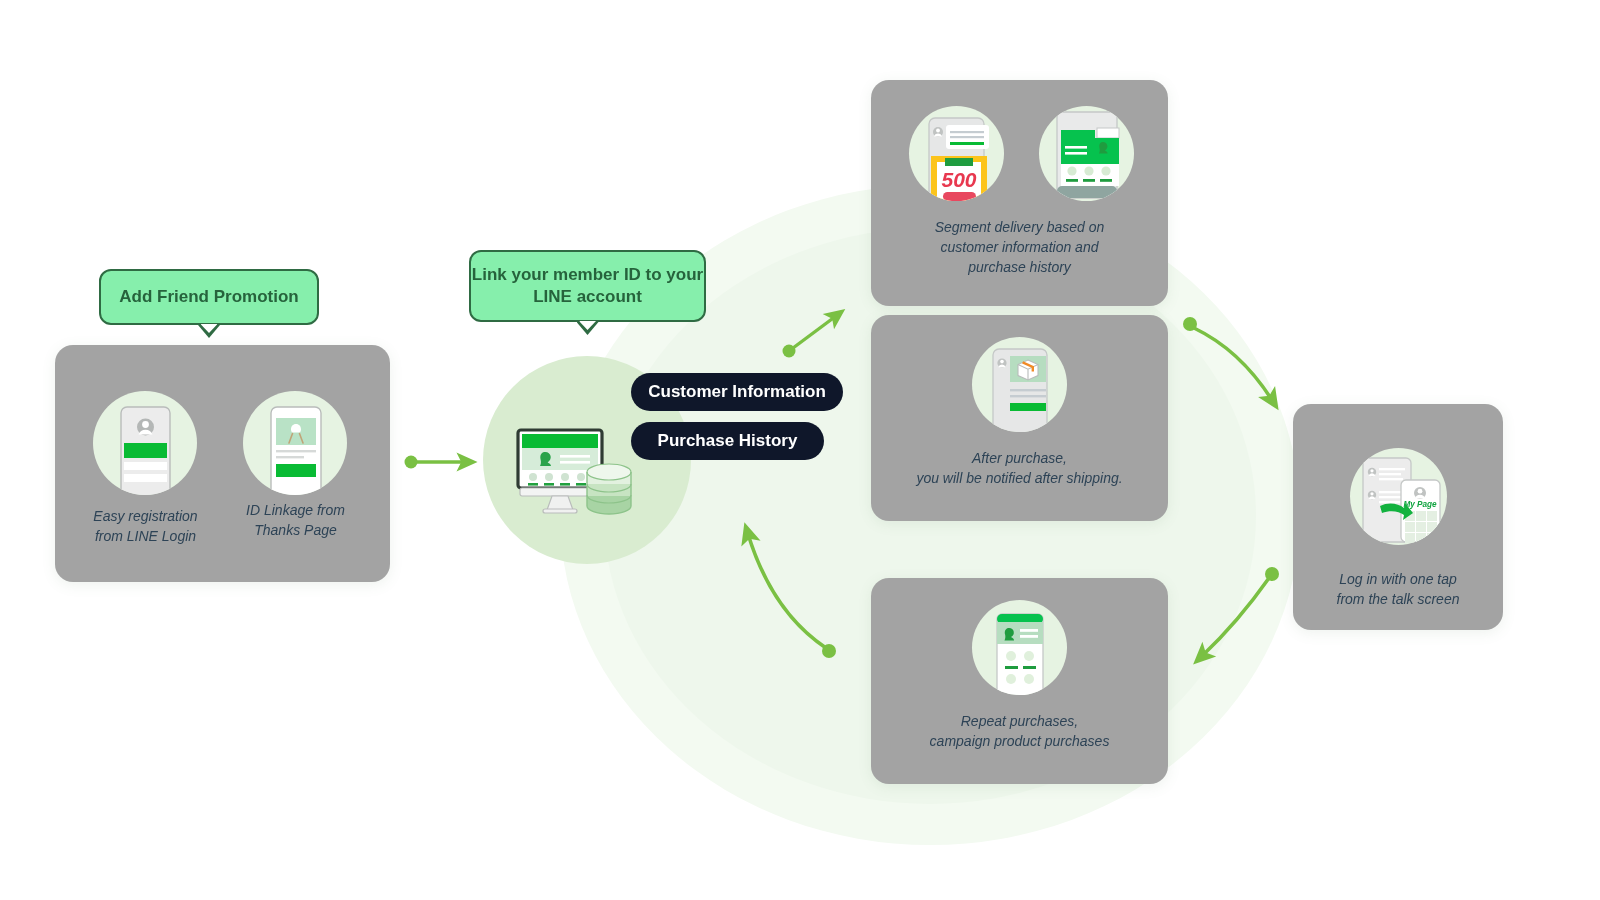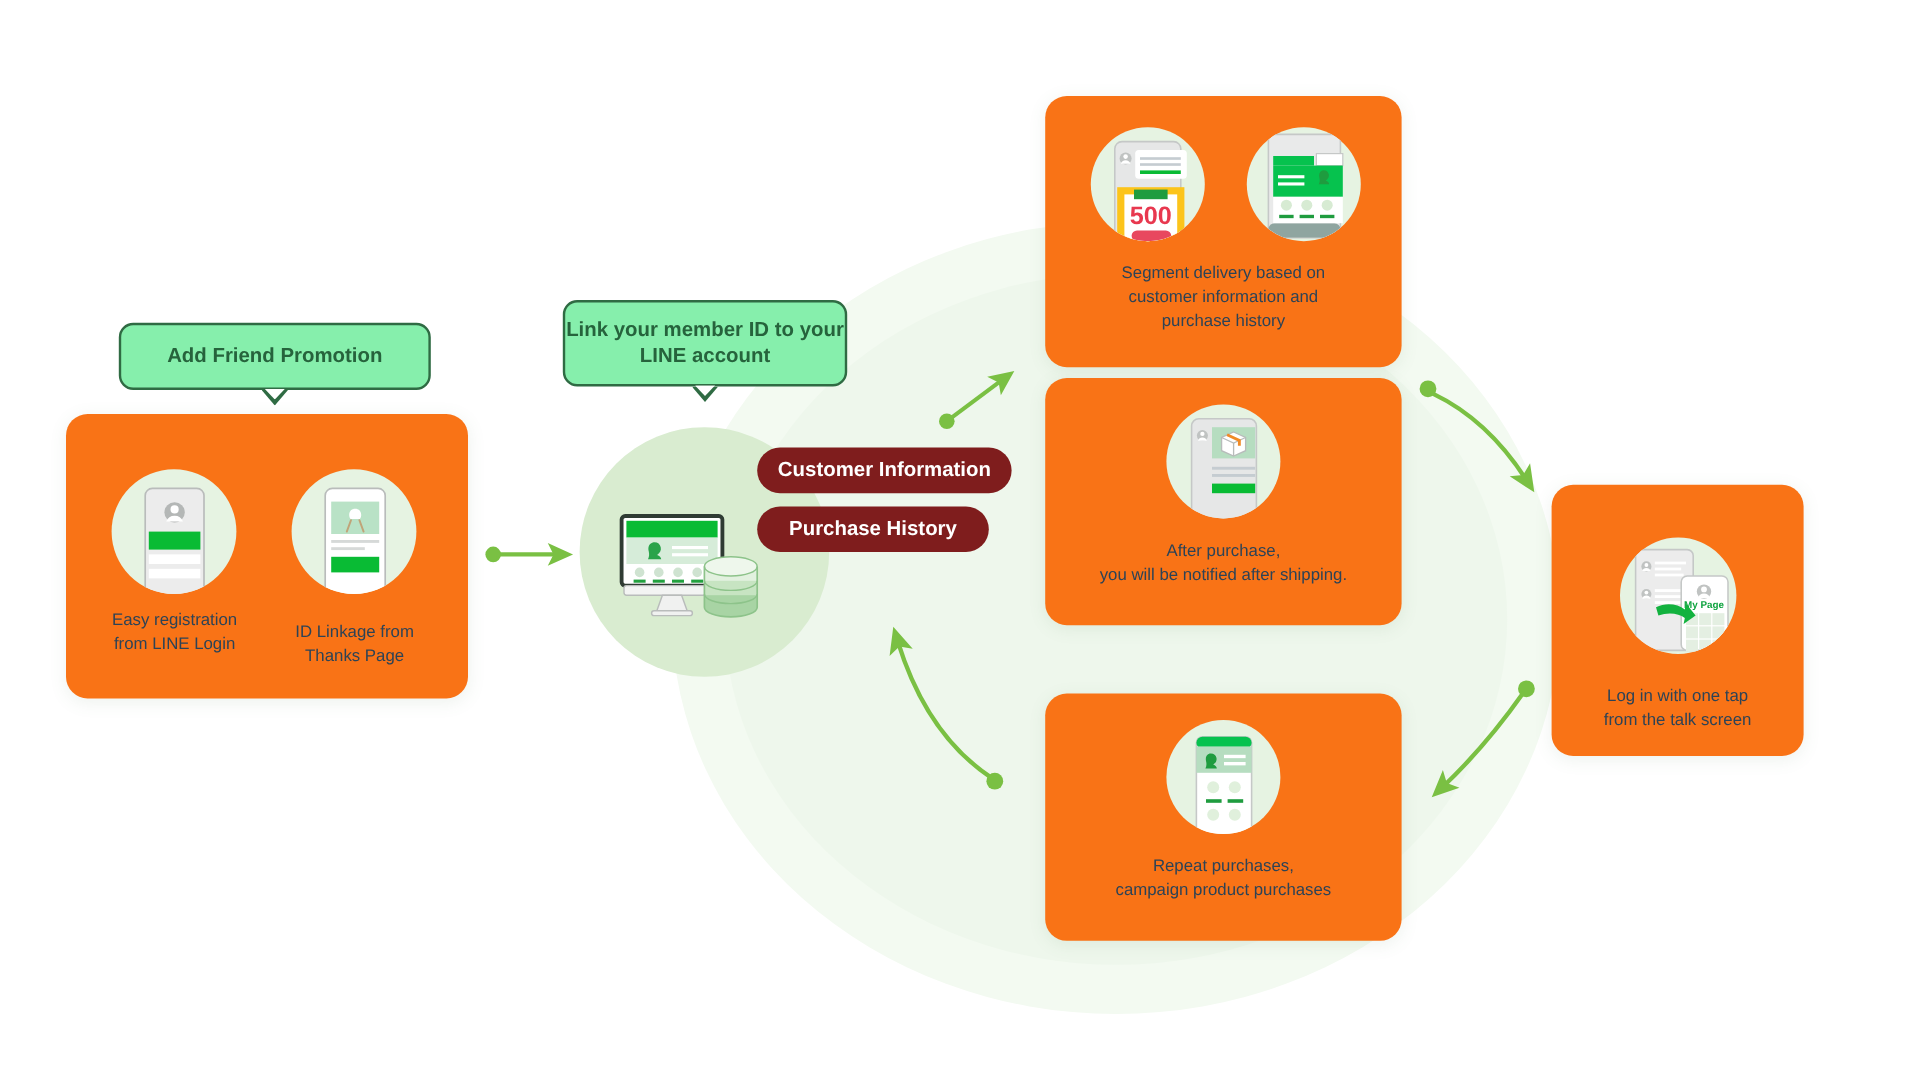--- a/index.html
+++ b/index.html
@@ -34,23 +34,24 @@
     position: absolute;
     left: 483px; top: 356px;
     width: 208px; height: 208px;
     border-radius: 50%;
     background: #d9ecd0;
   }
 
   
   .card {
     position: absolute;
-    background: #f97316;
+    background: #a3a3a3;
     border-radius: 18px;
     box-shadow: 0 3px 14px rgba(90,130,90,0.10);
+    font-style: italic;
   }
 
   
   .callout {
     position: absolute;
     border: 2.5px solid #2f6b43;
     border-radius: 12px;
     background: #86efac;
     color: #26633c;
     font-weight: bold;
@@ -76,21 +77,21 @@
   .callout .tail-inner {
     bottom: -10px;
     background: #ffffff;
     clip-path: polygon(0 0, 100% 0, 50% 100%);
     width: 17px; height: 9px;
   }
 
   
   .pill {
     position: absolute;
-    background: #7f1d1d;
+    background: #0f172a;
     color: #ffffff;
     border-radius: 22px;
     display: flex;
     align-items: center;
     justify-content: center;
     font-weight: bold;
     font-size: 17px;
     z-index: 7;
     white-space: nowrap;
   }
@@ -123,21 +124,21 @@
 </style>
 </head>
 <body>
 
 <div id="stage">
 
   <div class="bg-ellipse-outer"></div>
   <div class="bg-ellipse-inner"></div>
   <div class="center-blob"></div>
 
-  <div class="callout" style="left:99px; top:269px; width:260px; height:56px; font-size:17px;">
+  <div class="callout" style="left:99px; top:269px; width:220px; height:56px; font-size:17px;">
     <span>Add Friend Promotion</span>
     <span class="tail-outer"></span>
     <span class="tail-inner"></span>
   </div>
 
   <div class="card" style="left:55px; top:345px; width:335px; height:237px;">
 
     <div class="icon-circle" style="left:38px; top:46px; width:104px; height:104px;">
       <svg width="104" height="104" viewBox="0 0 104 104">
         <clipPath id="clipA">
@@ -166,21 +167,21 @@
           <rect x="28" y="16" width="50" height="95" rx="6" fill="#ffffff" stroke="#b9bcbb" stroke-width="1.4"></rect>
           <rect x="33" y="27" width="40" height="27" fill="#b9e2c6"></rect>
           <path d="M53 33c3.2 0 5 2.4 5 5.2 0 1.6-.6 2.7-1.1 3.4h-7.8c-.5-.7-1.1-1.8-1.1-3.4 0-2.8 1.8-5.2 5-5.2z" fill="#ffffff"></path>
           <path d="M49.5 42.5 46 52M56.5 42.5 60 52" stroke="#c0a478" stroke-width="1.6" stroke-linecap="round"></path>
           <rect x="33" y="59" width="40" height="2.4" fill="#d6d9d8"></rect>
           <rect x="33" y="65" width="28" height="2.4" fill="#d6d9d8"></rect>
           <rect x="33" y="73" width="40" height="13" fill="#09bb34"></rect>
         </g>
       </svg>
     </div>
-    <div class="caption" style="left:158px; top:172px; width:165px;text-align:center;">ID Linkage from
+    <div class="caption" style="left:158px; top:156px; width:165px;text-align:center;">ID Linkage from
 Thanks Page</div>
   </div>
 
   <div class="callout" style="left:469px; top:250px; width:237px; height:72px; font-size:17px;">
     <span>Link your member ID
 to your LINE account</span>
     <span class="tail-outer"></span>
     <span class="tail-inner"></span>
   </div>
 

